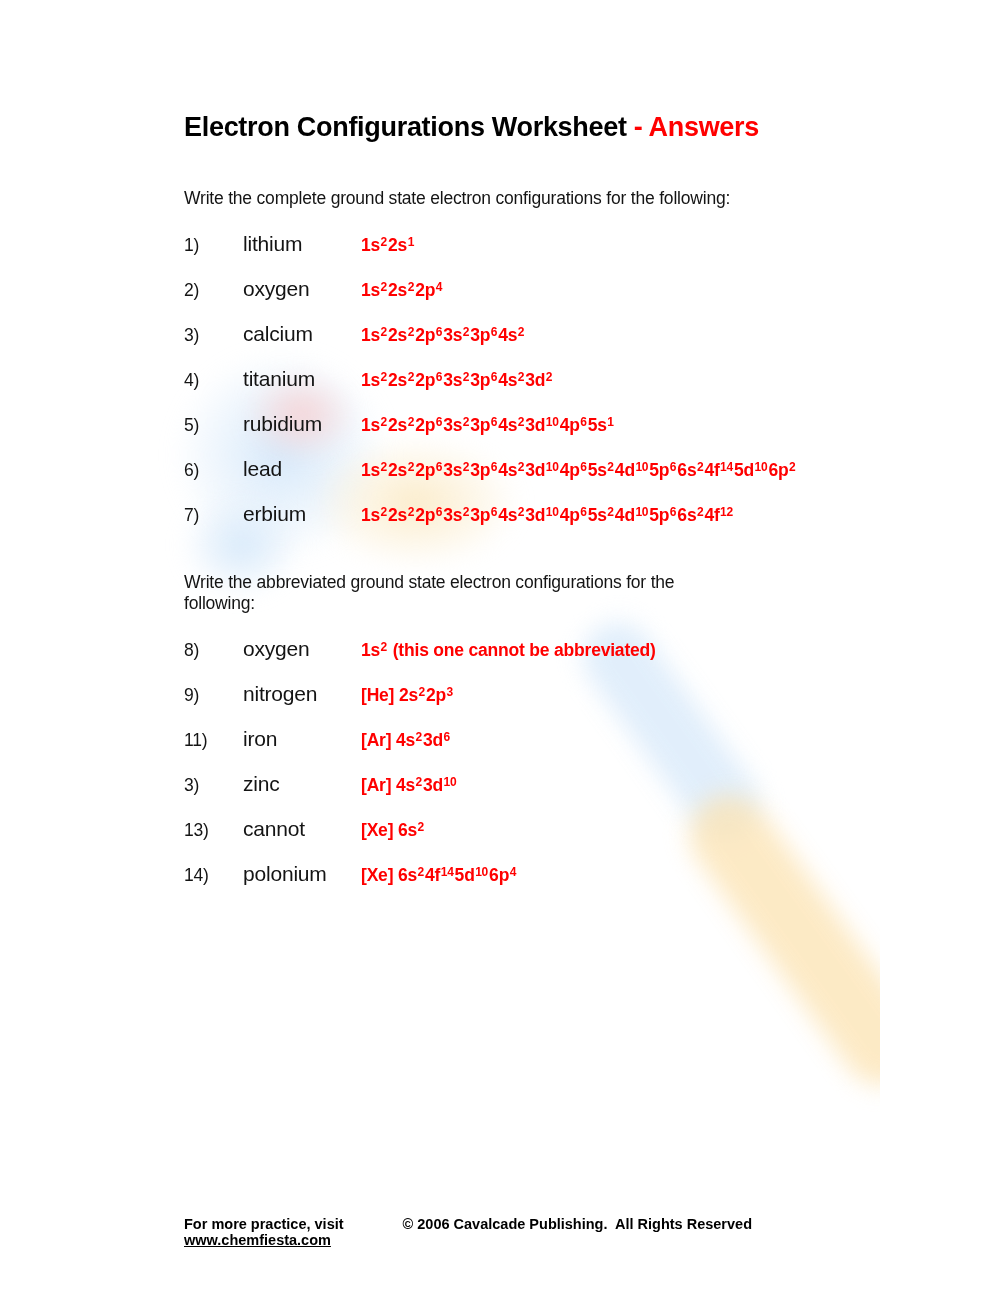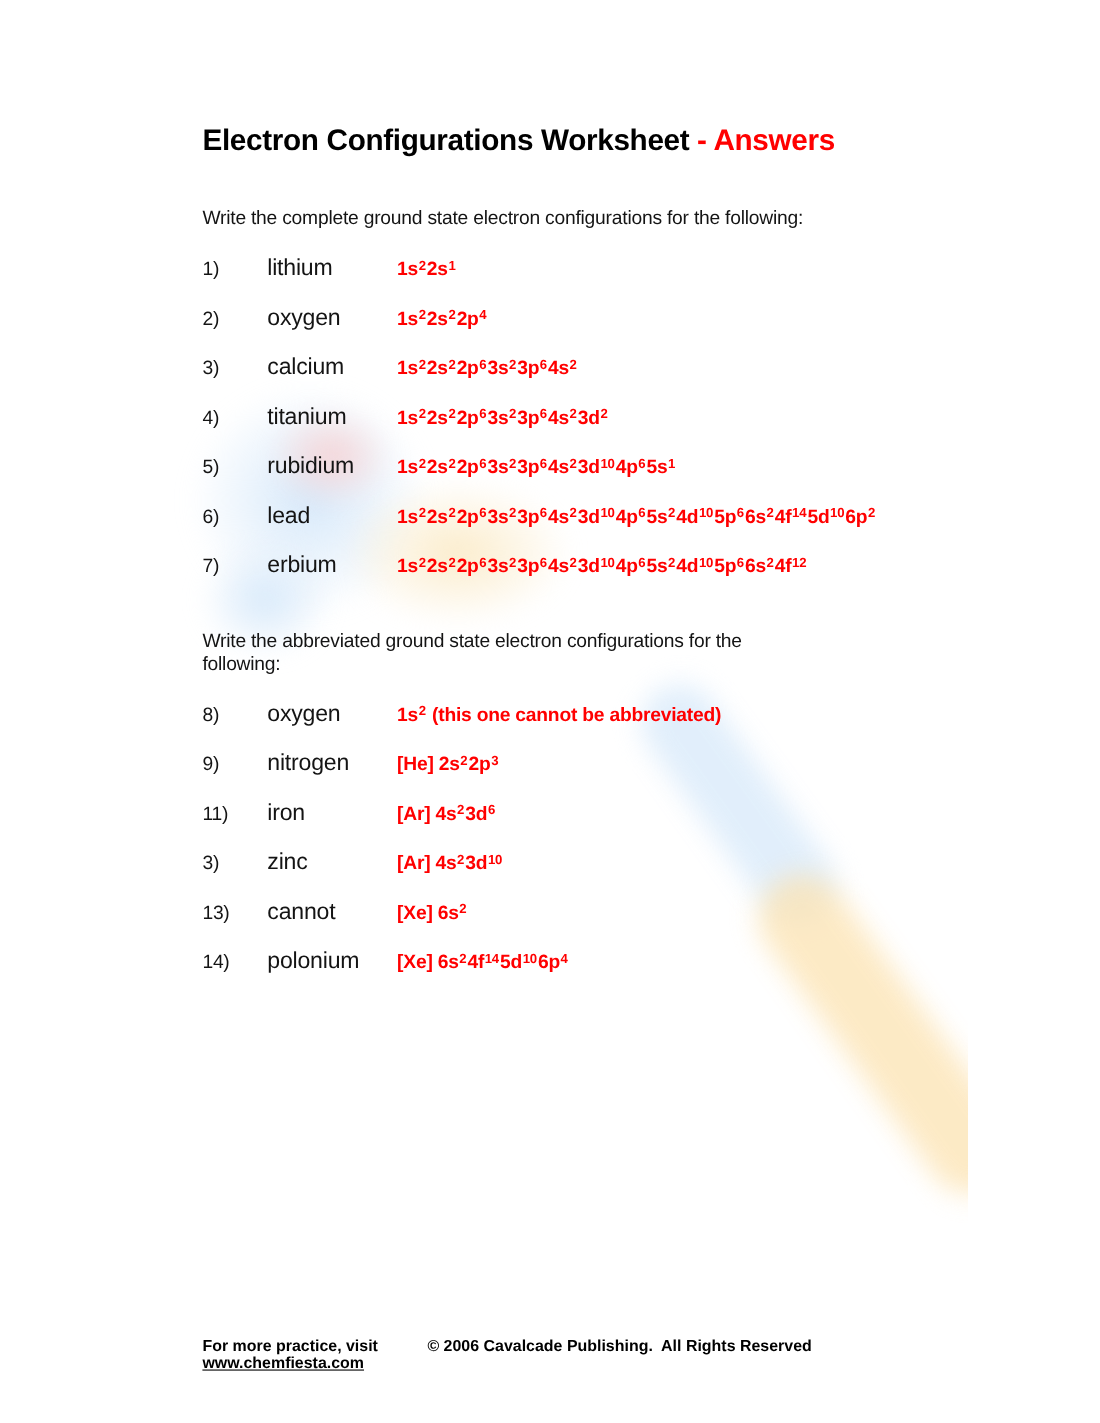--- a/index.html
+++ b/index.html
@@ -64,21 +64,21 @@
   }
   .answer sup {
     font-size: 12px;
     line-height: 0;
     vertical-align: 5px;
     margin: 0 1px 0 0.5px;
   }
 
   .footer {
     position: absolute;
-    left: 148px; right: 142px; top: 1216px;
+    left: 148px; right: 128px; top: 1216px;
     z-index: 1;
     display: flex;
     justify-content: flex-end;
     align-items: baseline;
     font-size: 14.5px;
     font-weight: bold;
     color: #000000;
   }
   .footer .link { text-decoration: underline; color: #000000; cursor: pointer; }
   .footer .right { white-space: pre; padding-left: 20px; }

